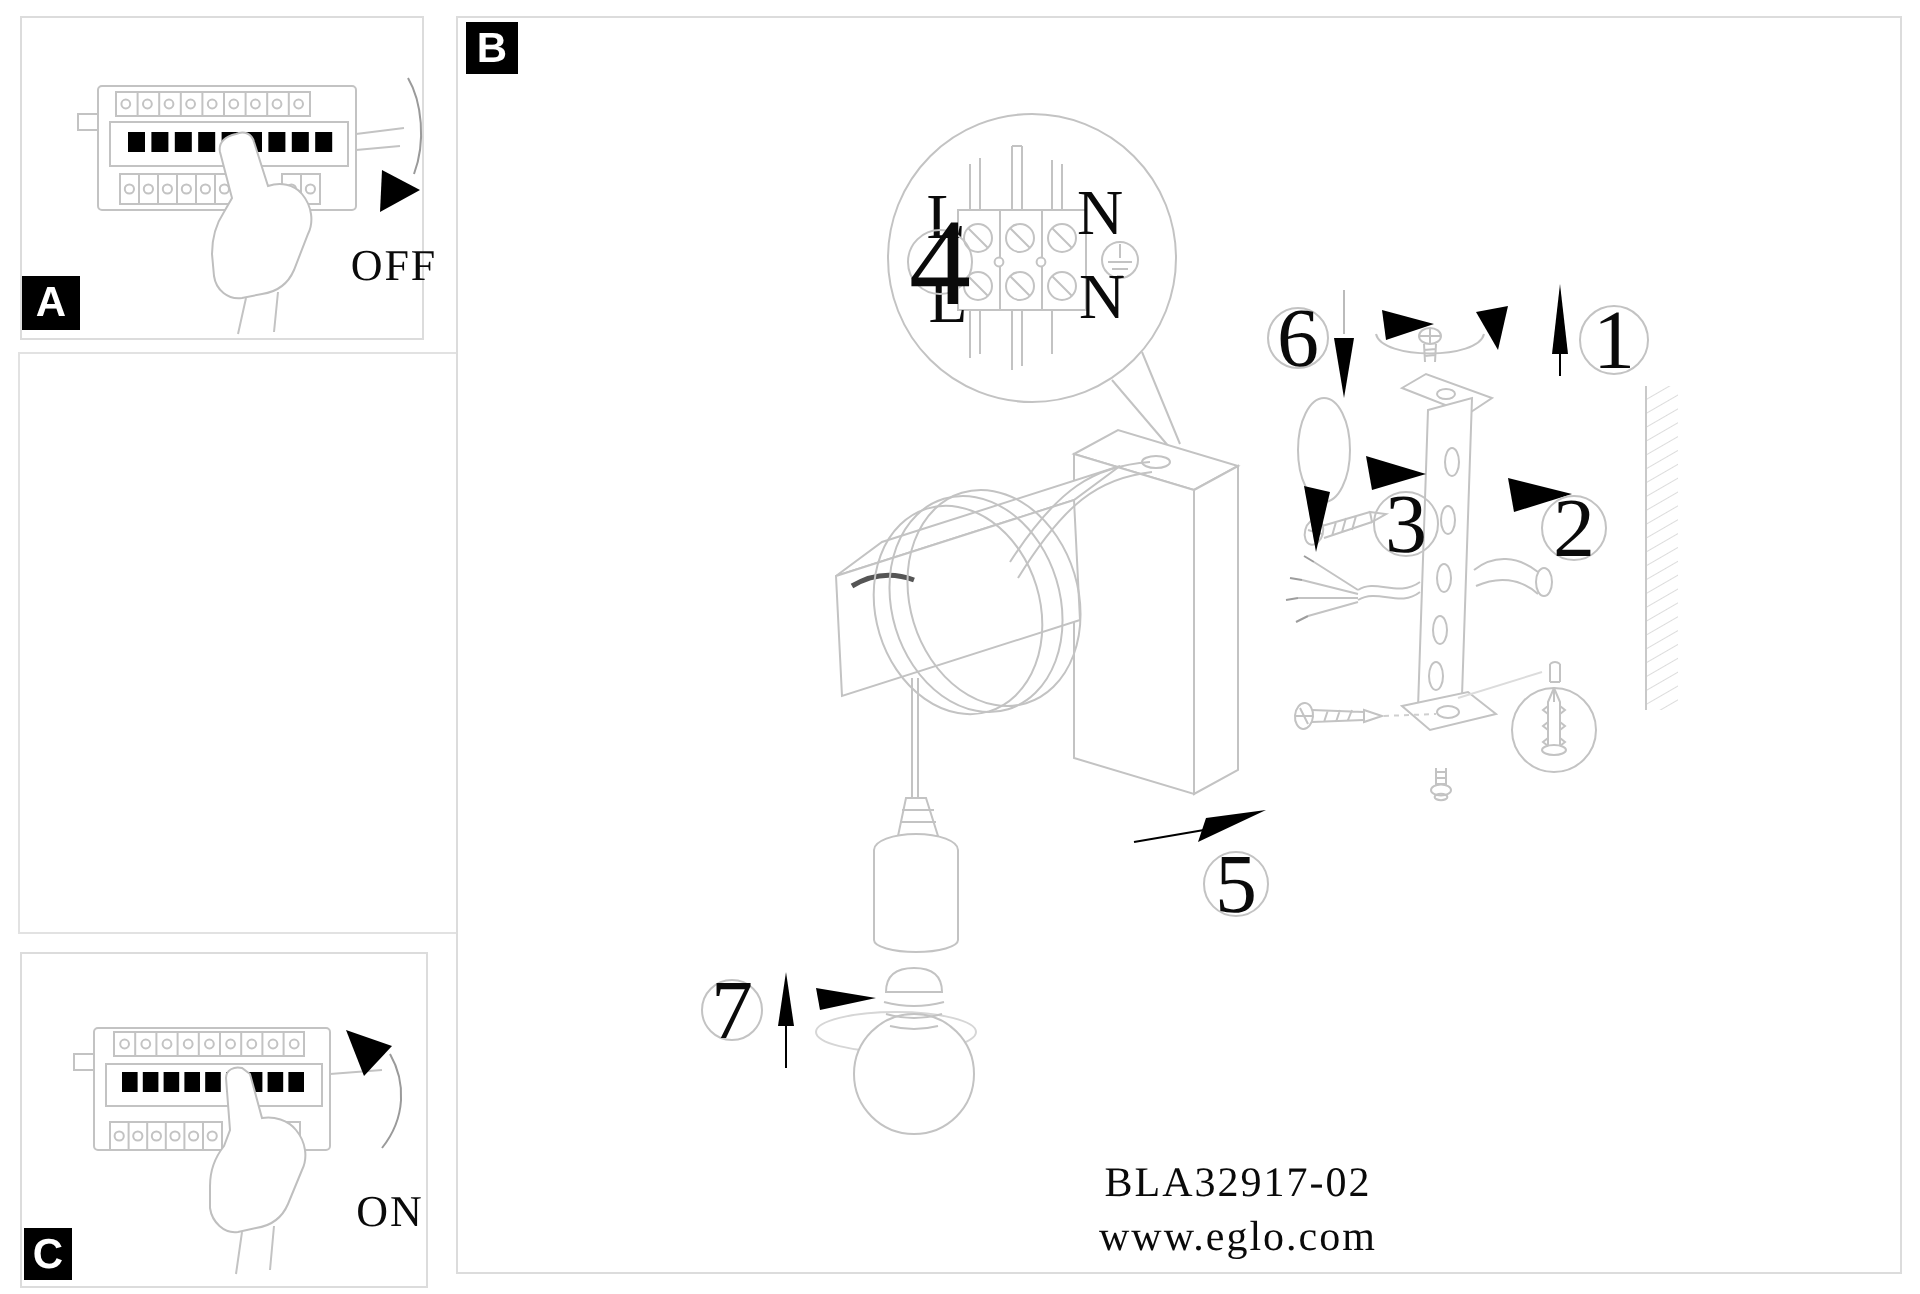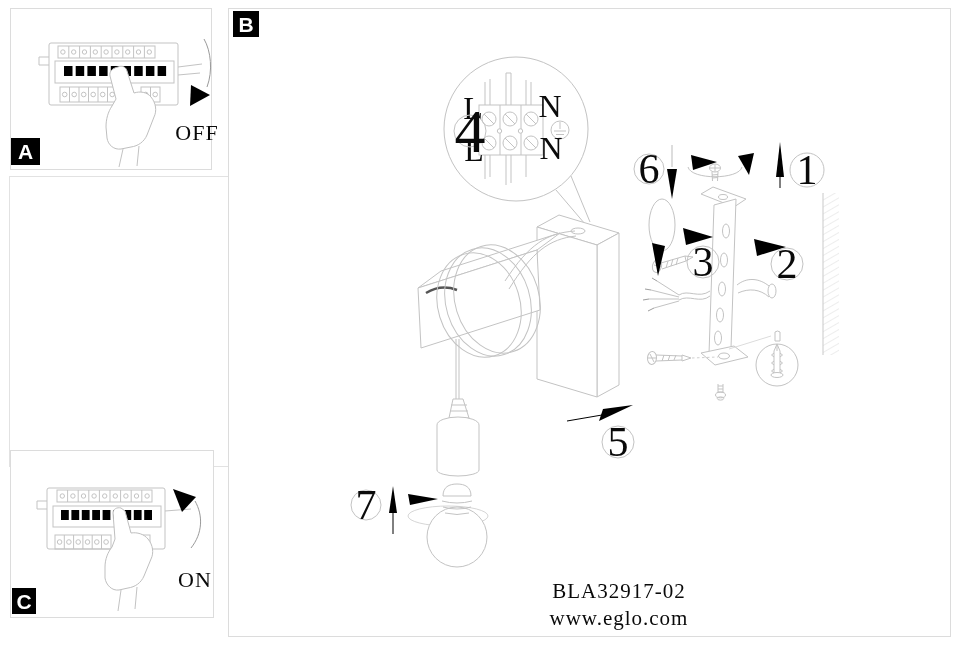--- a/index.html
+++ b/index.html
@@ -1,21 +1,21 @@
 <!DOCTYPE html>
 <html><head>
 <meta charset="utf-8">
 <style>
   html,body{margin:0;padding:0;background:#fff;}
   .sheet{position:relative;width:960px;height:647px;background:#ffffff;overflow:hidden;
          font-family:"Liberation Serif",serif;}
   .box{position:absolute;background:#fff;border:1px solid #dcdcdc;box-sizing:border-box;}
   .box-a{left:10px;top:8px;width:202px;height:162px;}
   .box-mid{left:9px;top:176px;width:221px;height:291px;border-color:#e2e2e2;}
-  .box-c{left:10px;top:450px;width:204px;height:168px;}
+  .box-c{left:10px;top:476px;width:204px;height:168px;}
   .box-b{left:228px;top:8px;width:723px;height:629px;}
   .box svg{position:absolute;left:0;top:0;}
   .corner-label{position:absolute;background:#000;color:#fff;display:flex;align-items:center;
     justify-content:center;font-family:"Liberation Sans",sans-serif;font-weight:700;font-size:21px;line-height:1;}
   .label-a{left:0;bottom:4px;width:29px;height:27px;}
   .label-b{left:4px;top:2px;width:26px;height:26px;}
   .label-c{left:1px;bottom:3px;width:24px;height:26px;}
   text{fill:#0a0a0a;font-family:"Liberation Serif",serif;}
   .lines{stroke:#c3c3c3;fill:none;stroke-width:1;}
   .fillwhite{stroke:#c3c3c3;fill:#ffffff;stroke-width:1;}

